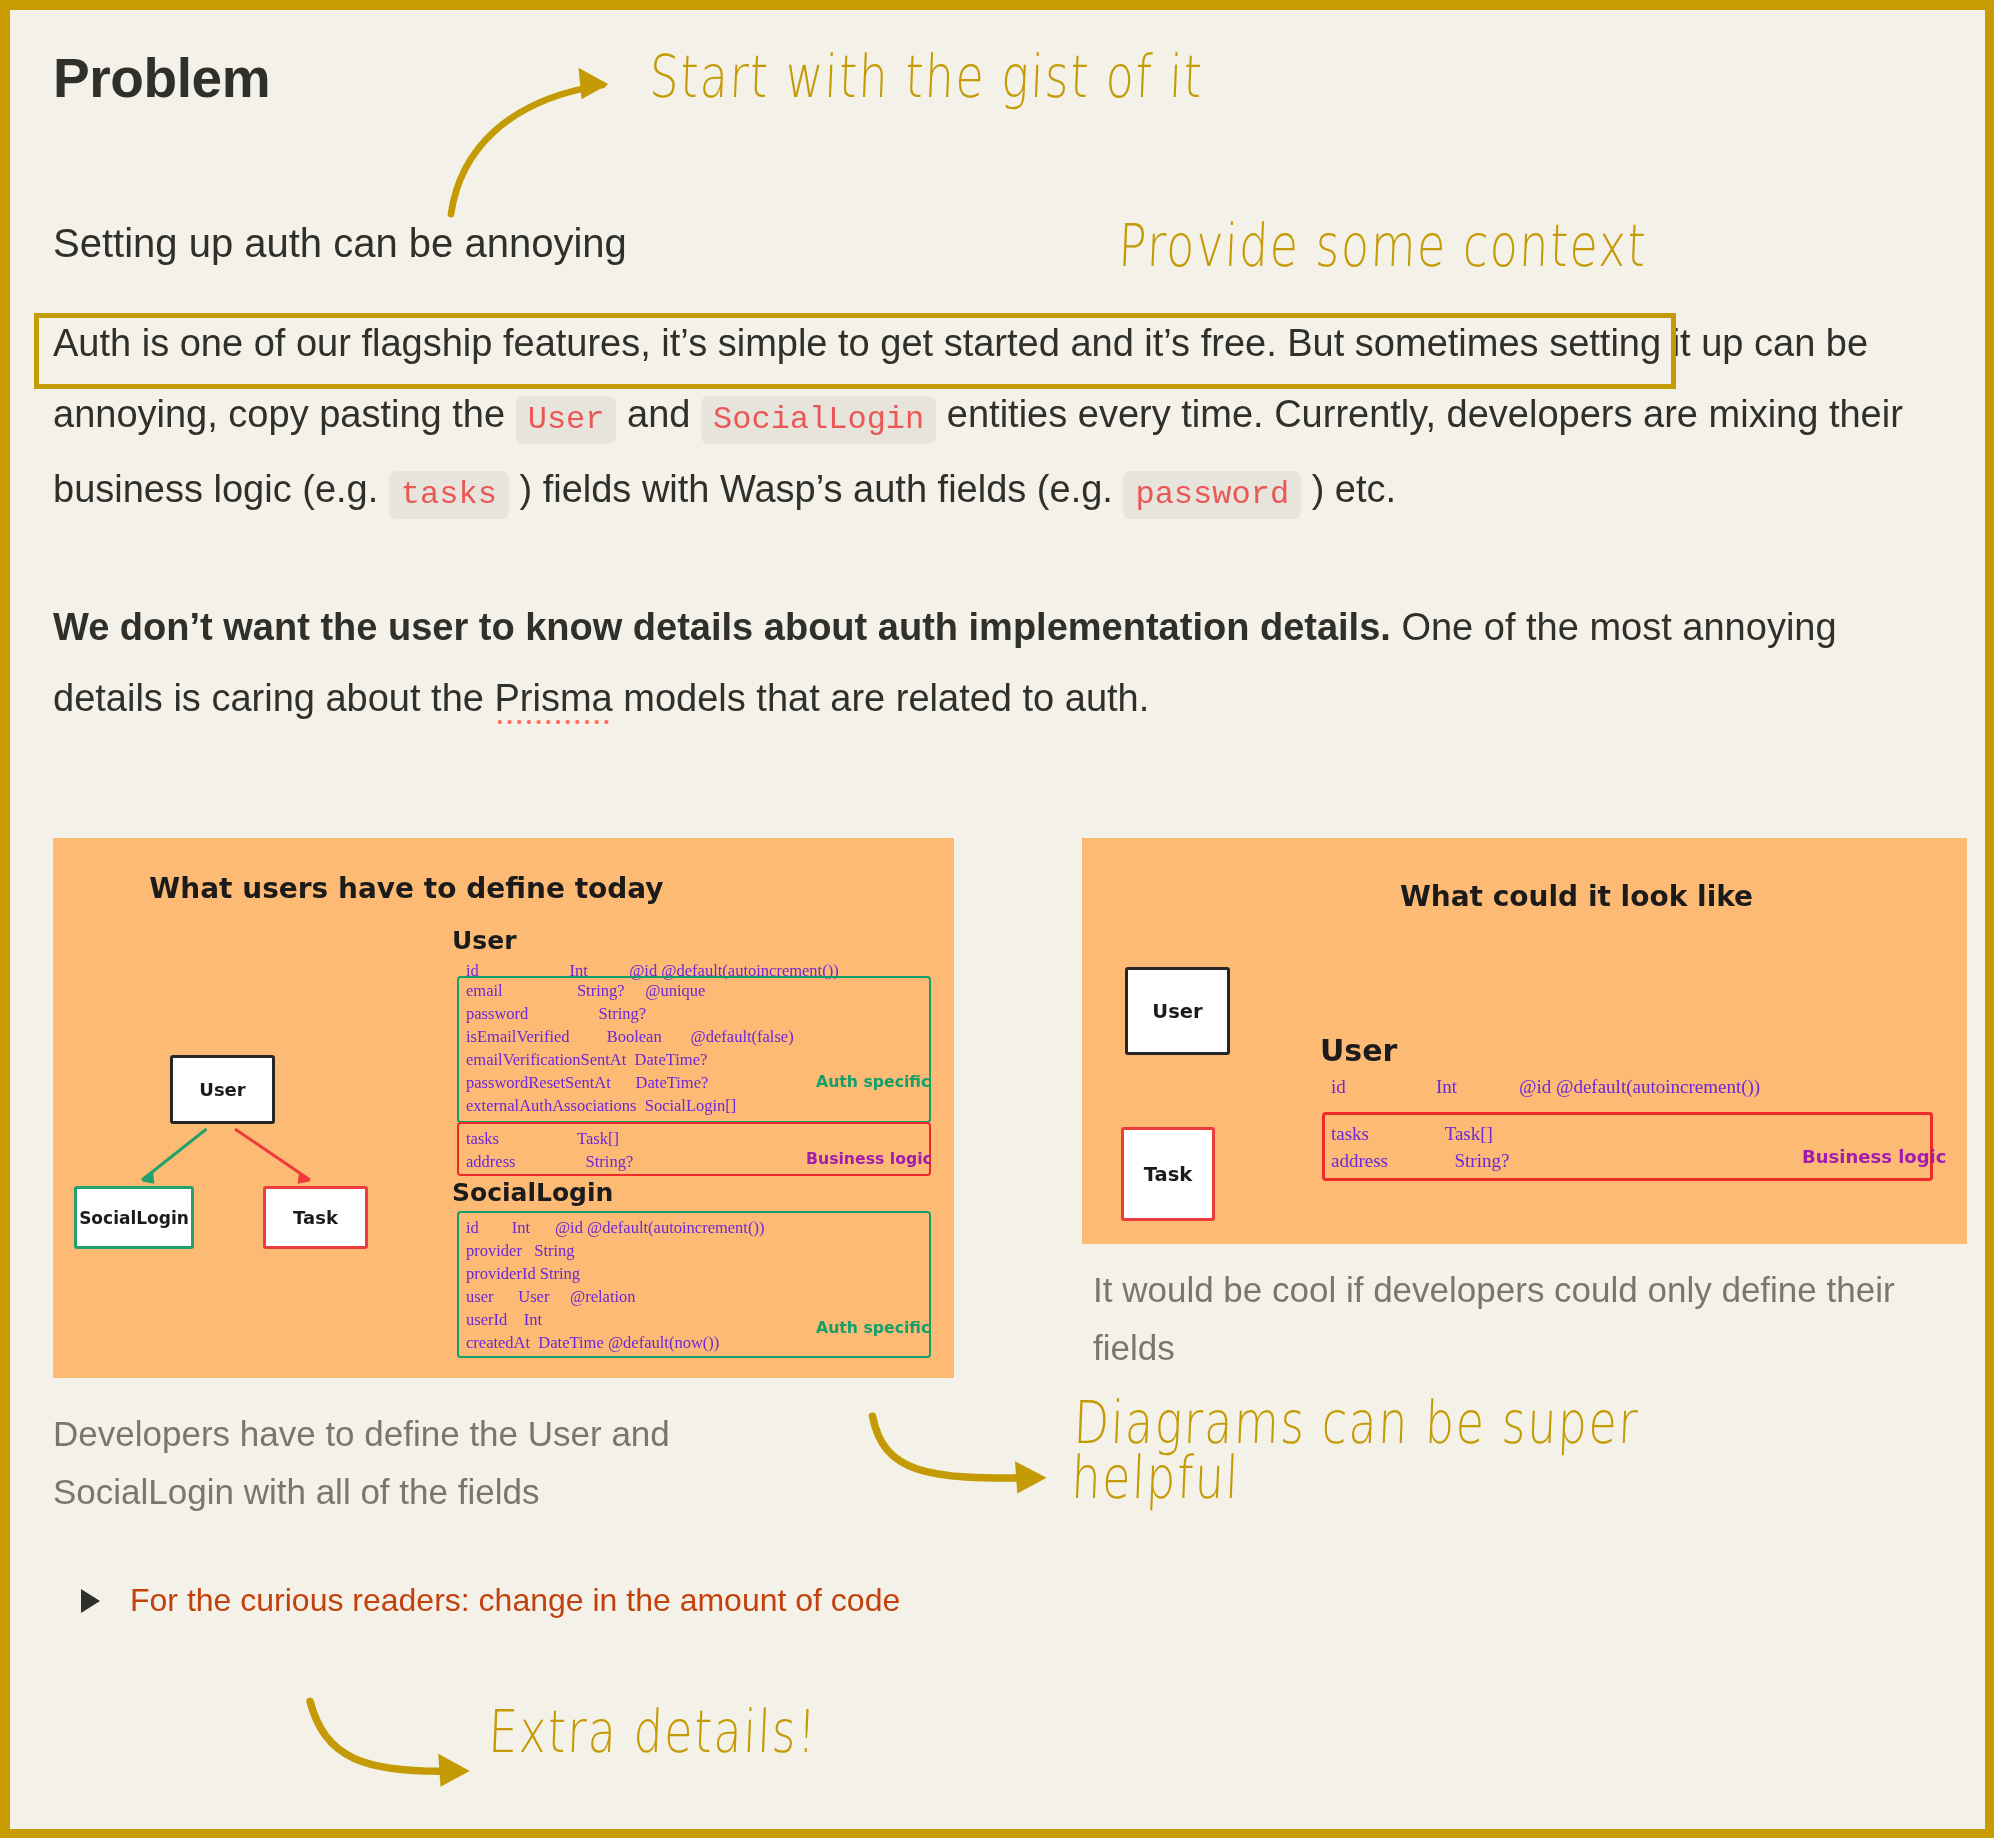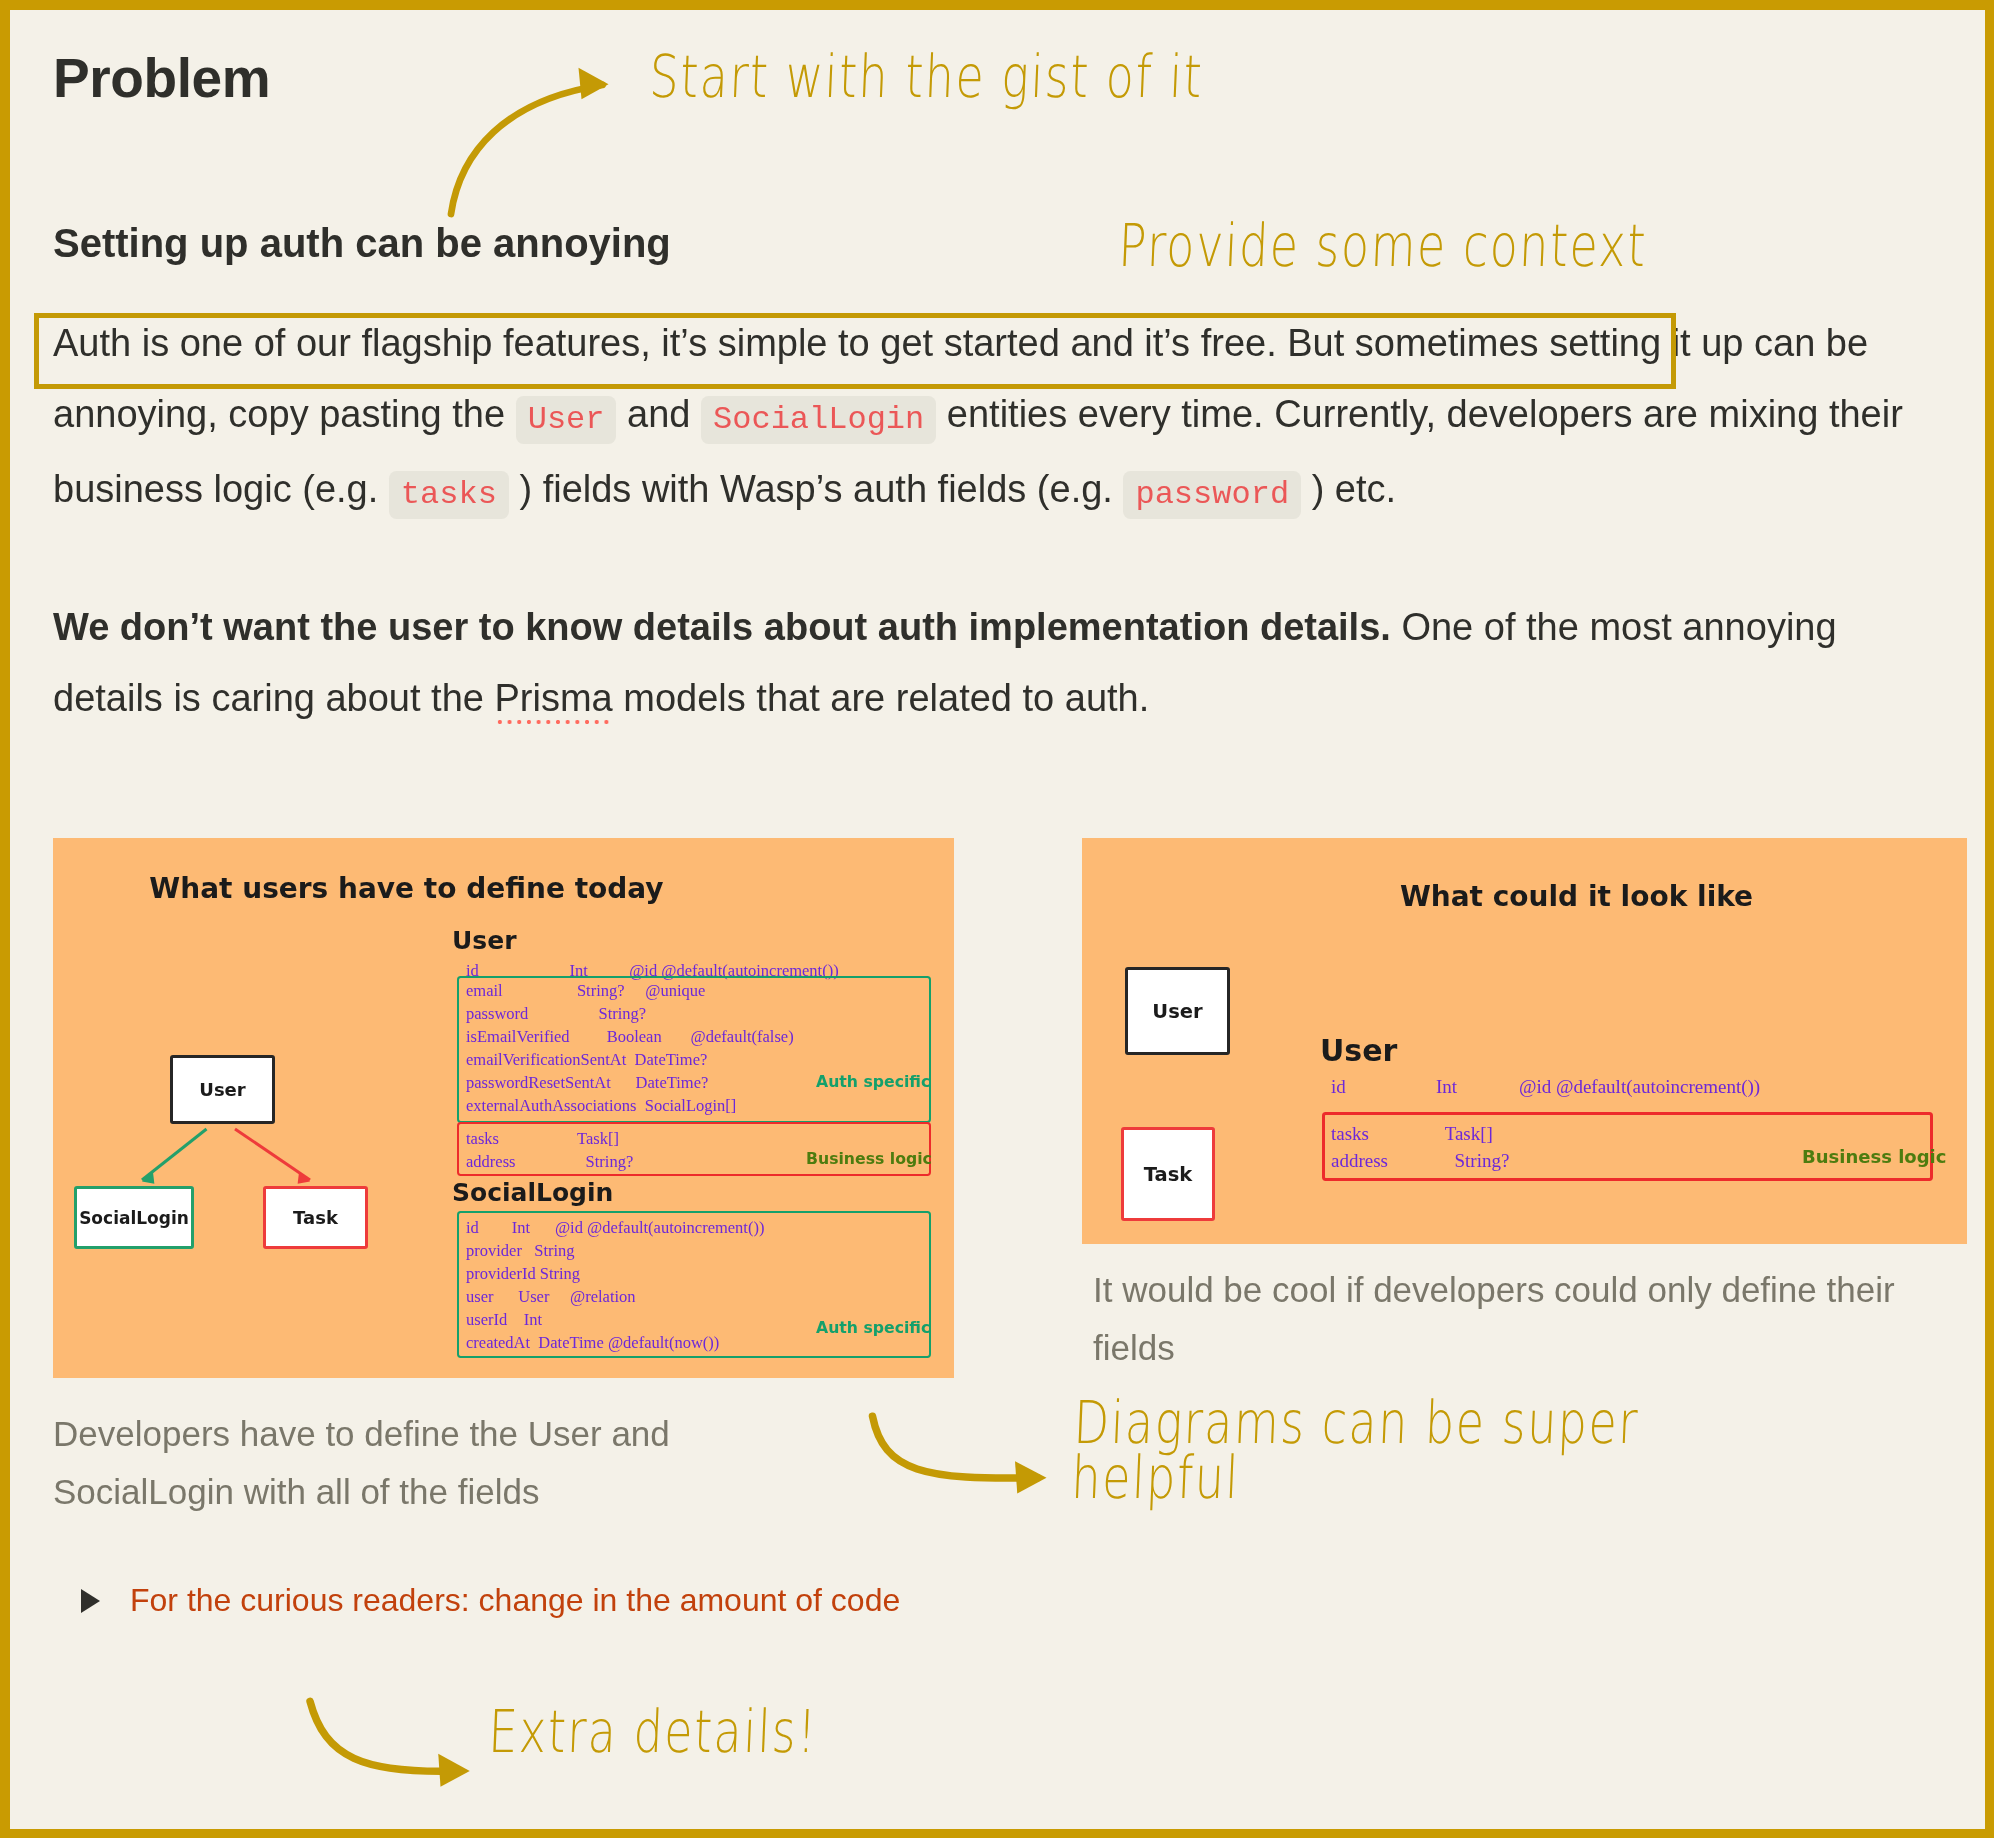--- a/index.html
+++ b/index.html
@@ -18,21 +18,21 @@
   .content { position:absolute; left:0; top:0; right:0; bottom:0;border-radius:20px; }
 
   
   .h-problem {
     position:absolute; left:43px; top:36px;
     font-size:55px; font-weight:bold; color:#2F2F2B;
     letter-spacing:-0.4px;
   }
   .h-sub {
     position:absolute; left:43px; top:211px;
-    font-size:40px; font-weight:bold; color:#2F2F2B;
+    font-size:40px; font-weight:normal; color:#2F2F2B;
   }
 
   
   .para {
     position:absolute; left:43px;
     font-size:38px; line-height:71px; color:#2F2F2B;
   }
   #para1 { top:298px; width:1905px; }
   #para2 { top:582px; width:1867px; }
   .para b { font-weight:bold; }
@@ -116,21 +116,21 @@
   }
   .tagbox { position:absolute; border-radius:3.7px; }
   .tag-auth    { border:2.2px solid #14A06B; }
   .tag-biz     { border:2.2px solid #ED2B2B; }
   .taglabel {
     position:absolute;
     font-family:"DejaVu Sans", sans-serif;
     font-weight:bold; font-size:15.7px;
   }
   .tl-auth { color:#14A06B; }
-  .tl-biz  { color:#4d7c0f; }
+  .tl-biz  { color:#a21caf; }
 
   
   .caption {
     position:absolute;
     font-size:35px; line-height:58px; color:#7A776A;
   }
   #cap-left  { left:43px;  top:1395px; width:795px; }
   #cap-right { left:1083px;top:1251px; width:832px; }
 
   

